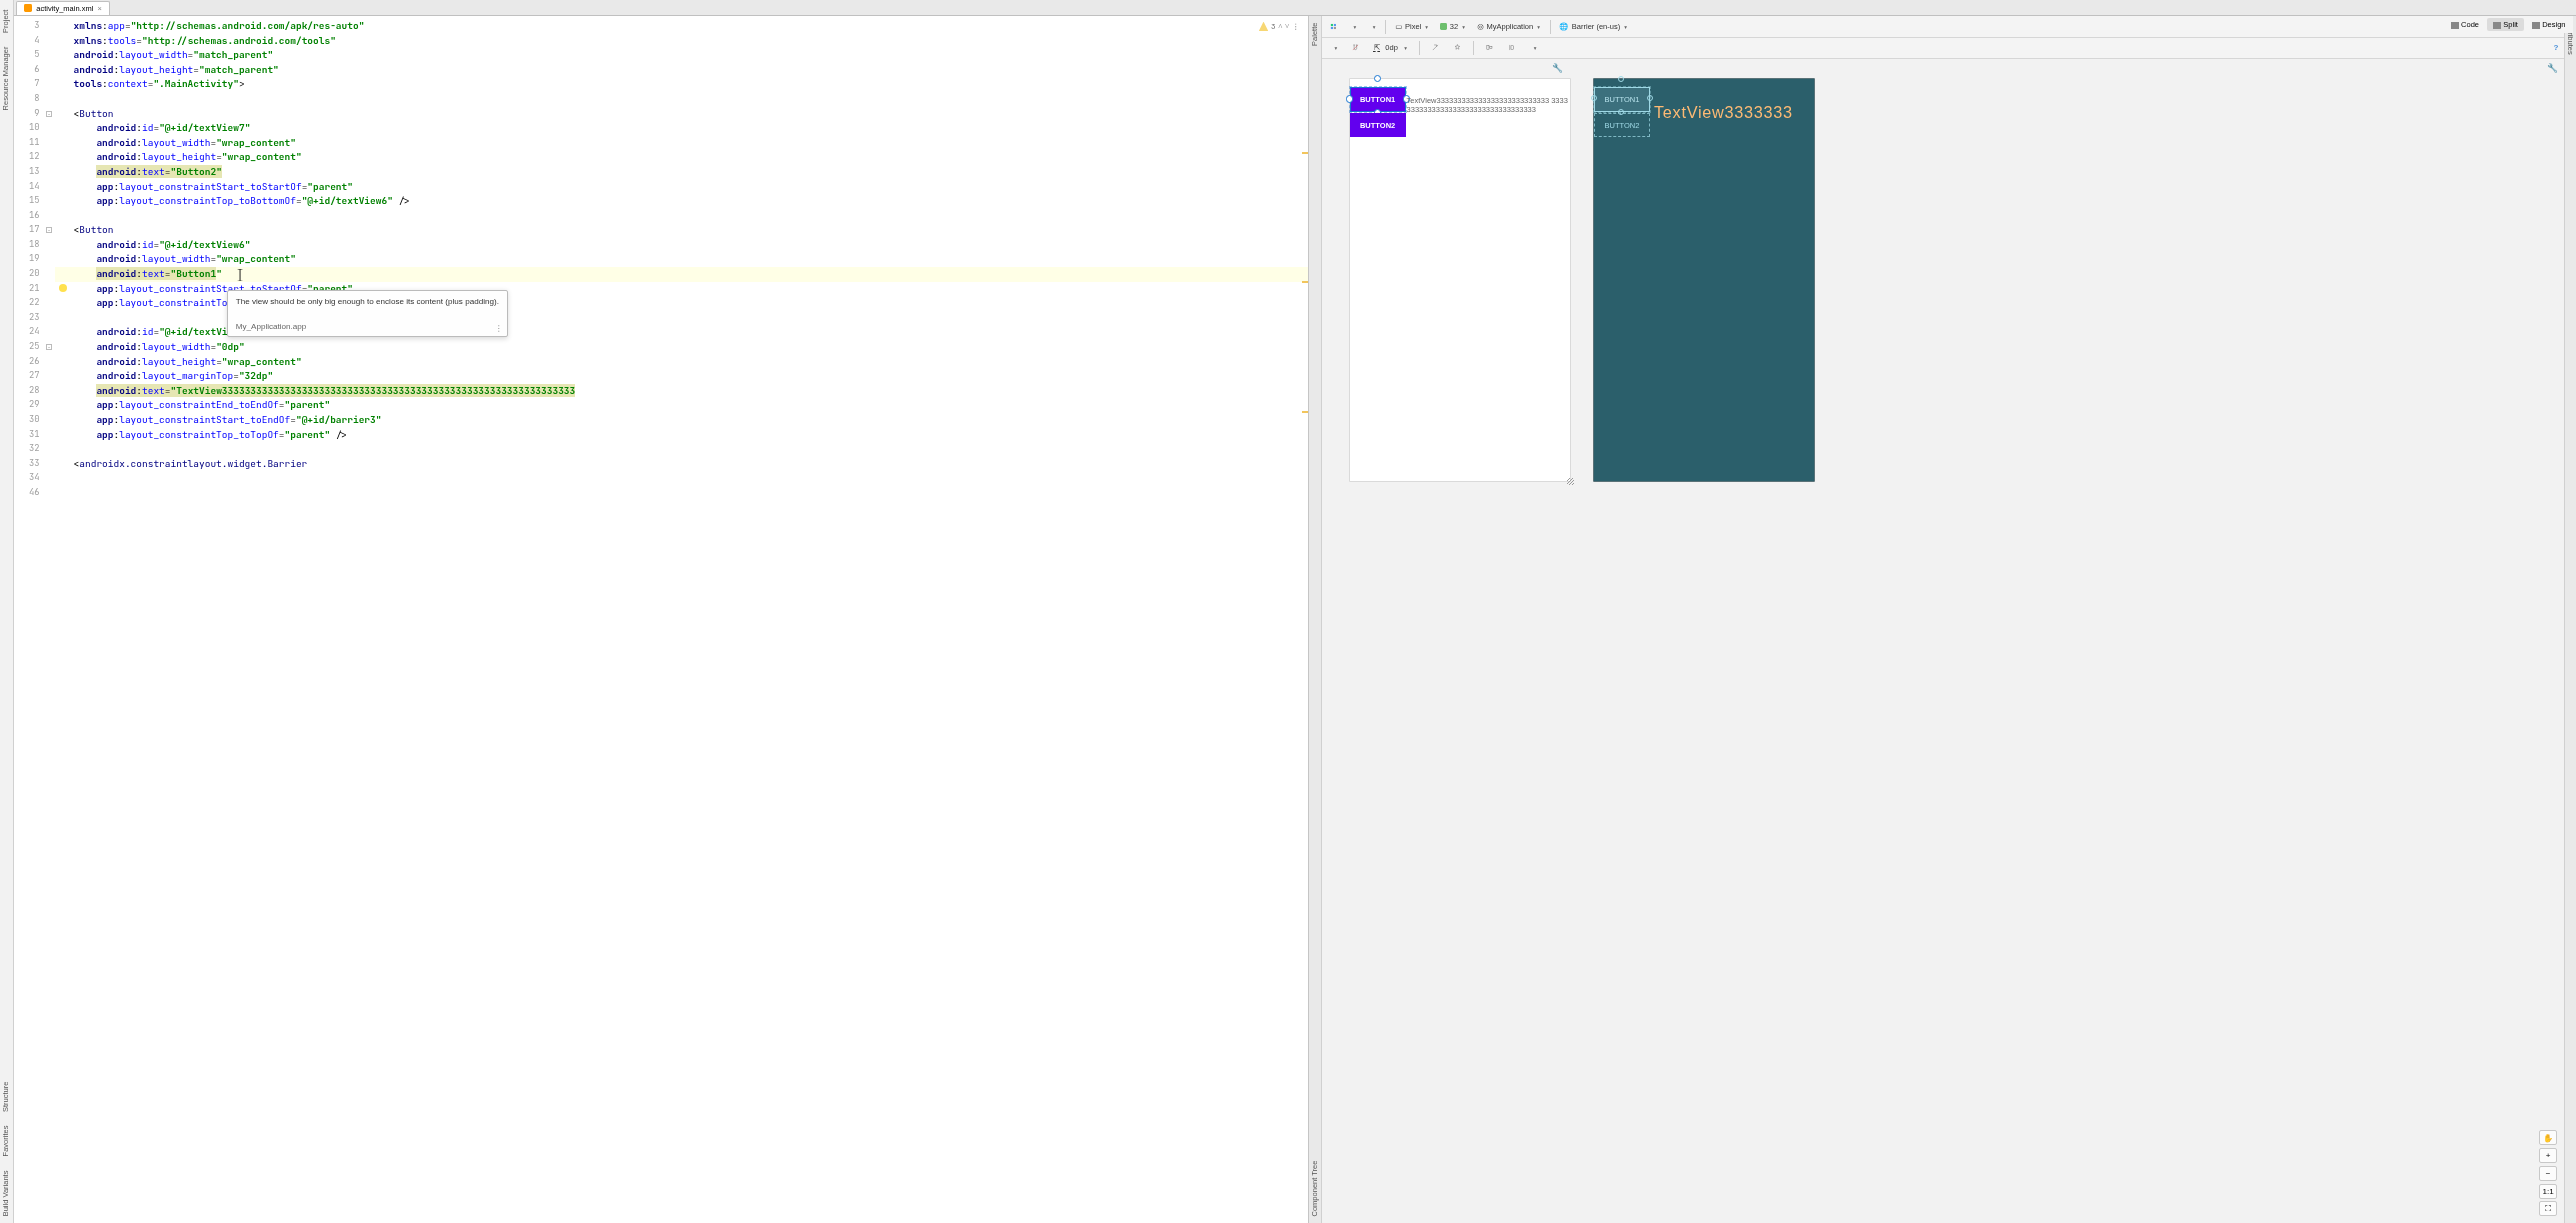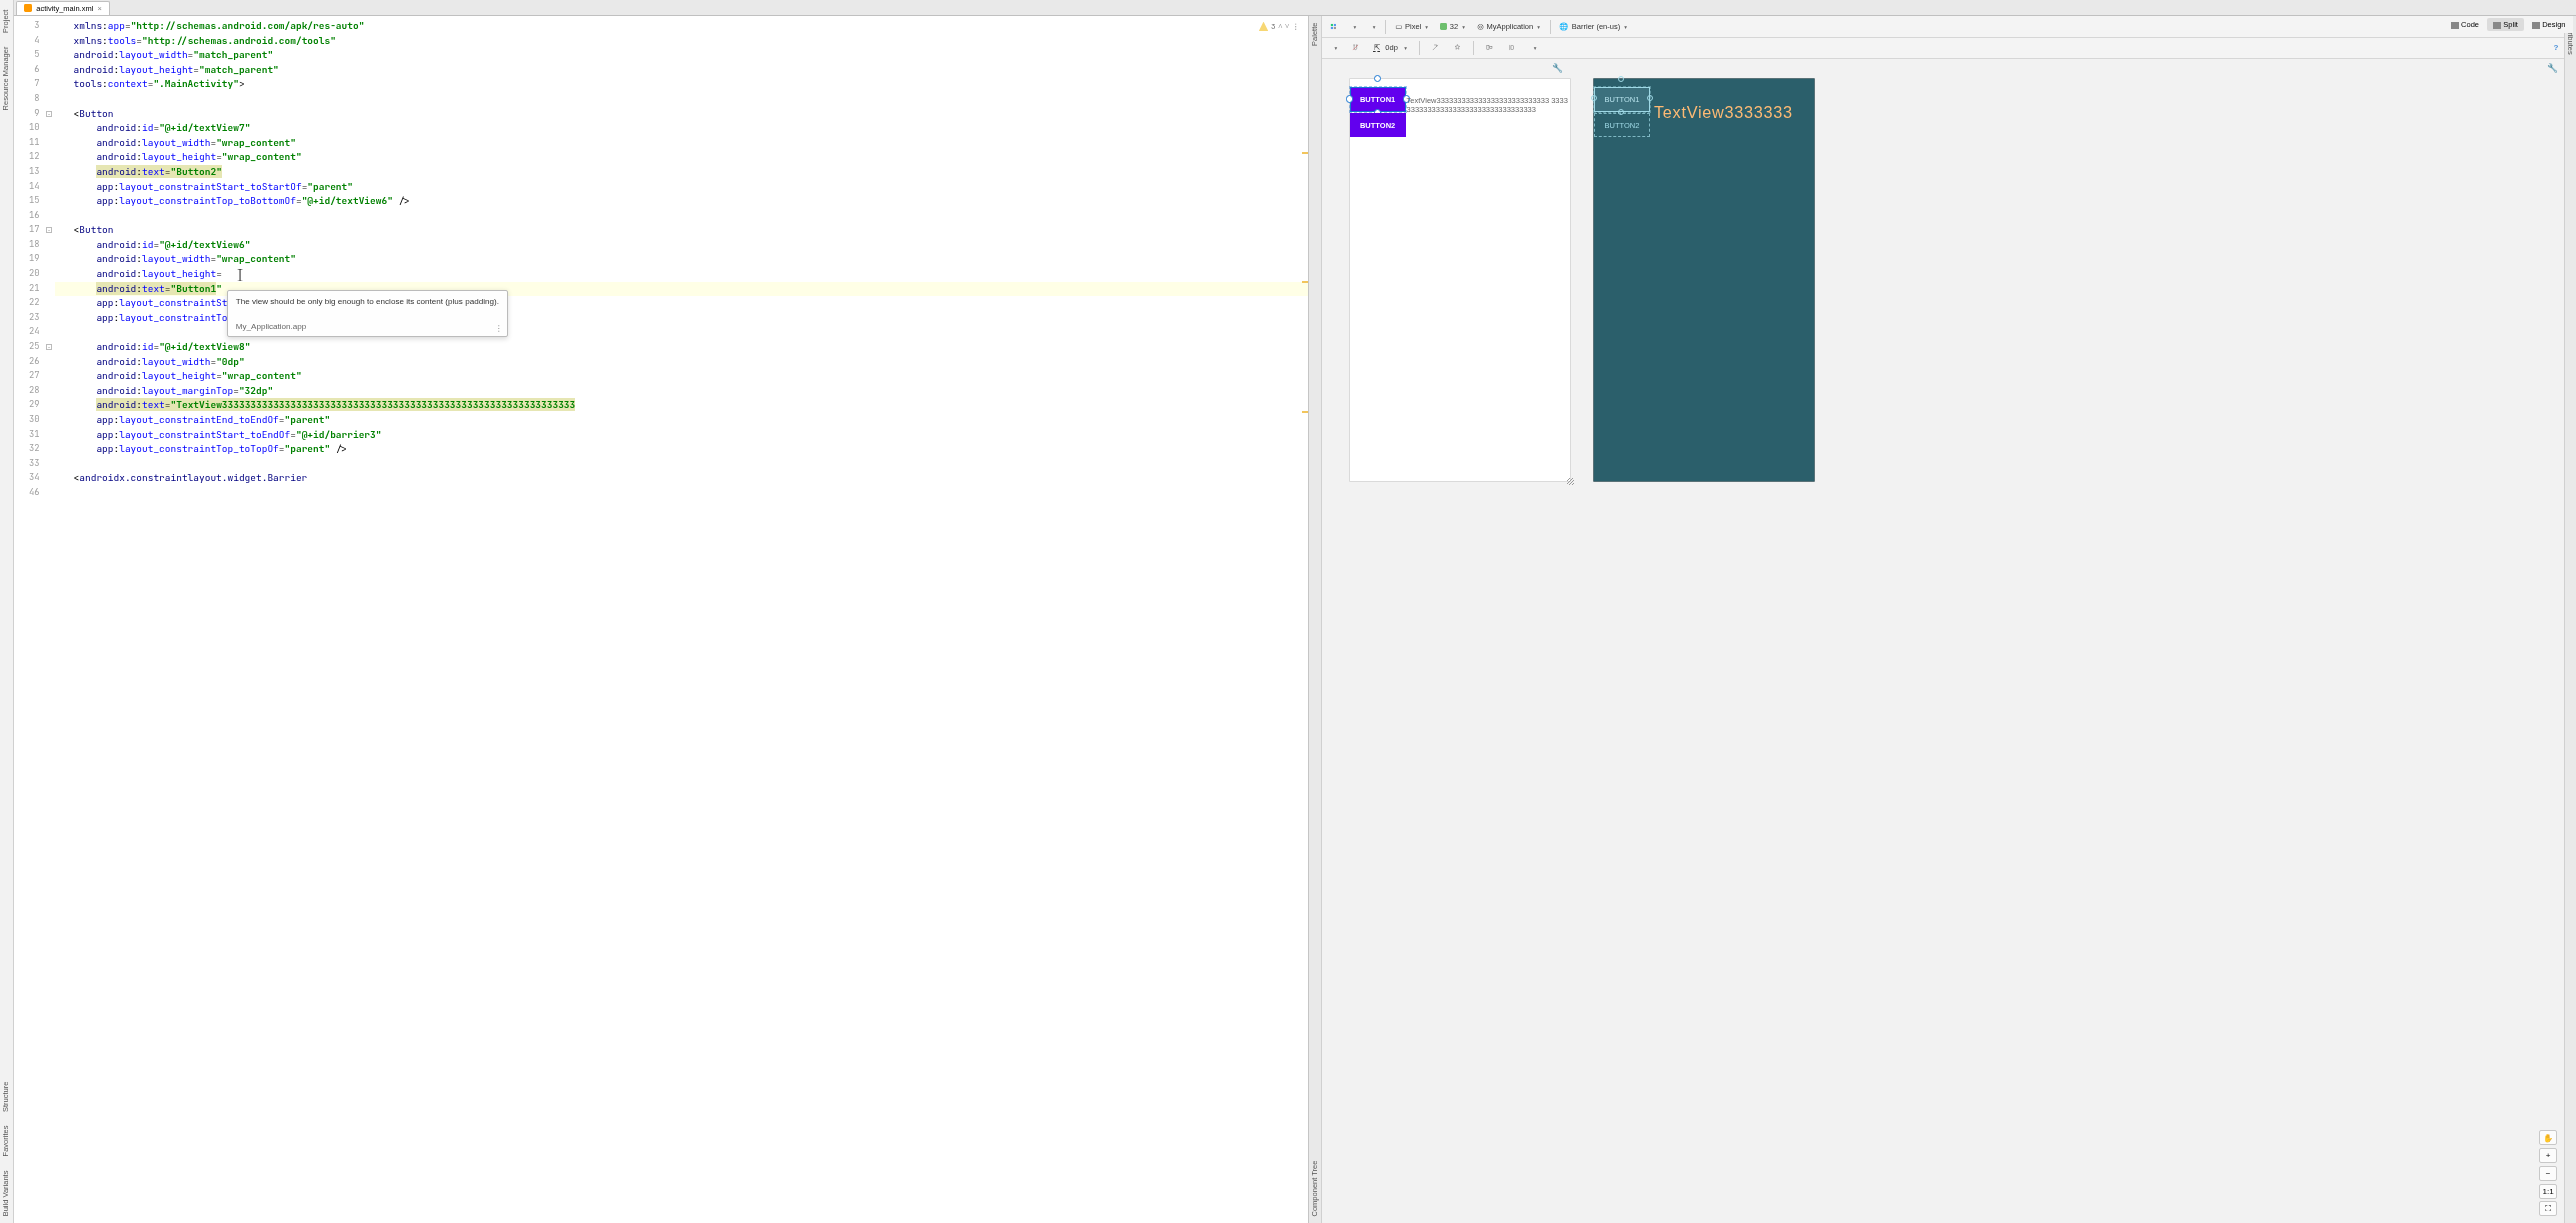--- a/index.html
+++ b/index.html
@@ -18,21 +18,21 @@
 .vb-icon { width:8.1px; height:6.8px; background: #888; display:inline-block; }
 .content-split { flex: 1; display: flex; position: relative; }
 .editor-pane { width: 50.5%; background: #fff; display: flex; position: relative; }
 .gutter { width: 41px; background: #fff; border-right: none; padding-top: 2.7px; }
 .gutter .ln { height: 14.6px; text-align: right; padding-right: 15px; color: #a0a0a0; font-family: "JetBrains Mono", Consolas, monospace; font-size: 8.8px; position: relative; }
 .gutter .ln .fold { position:absolute; right:2.7px; top:4.1px; width:6.1px; height:6.1px; border:0.7px solid #bbb; font-size:5.4px; line-height:4.8px; text-align:center; color:#999; }
 .gutter .ln .bulb { position:absolute; right:-12.2px; top:2px; width:8.1px; height:8.1px; background:#ffe14d; border-radius:50%; }
 .code { flex: 1; padding-top: 2.7px; font-family: "JetBrains Mono", Consolas, monospace; font-size: 9.5px; line-height: 14.6px; position: relative; overflow: hidden; }
 .code-line { white-space: pre; padding-left: 19px; height: 14.6px; }
 .hl-line { background: #ffffe6; }
-.ns { color: #000080; }
+.ns { color: #000080; font-weight: bold; }
 .attr { color: #0000ff; }
 .val { color: #008000; font-weight: bold; }
 .tag { color: #000080; }
 .eq { color: #000; }
 .hl-text { background: #e6e6b3; }
 .warn-stripe { position: absolute; right: 0; width: 5.4px; top: 0; bottom: 0; }
 .warn-mark { position: absolute; right: 0; width: 5.4px; height: 2px; background: #f2c55c; }
 .inspection { position: absolute; top: 2.7px; right: 8.1px; display: flex; align-items: center; gap: 2.7px; font-size: 7.5px; color: #666; }
 .insp-icon { width:9.5px; height:9.5px; background:#f7d774; clip-path: polygon(50% 0,100% 100%,0 100%); }
 .tooltip { position: absolute; left: 213px; top: 274px; background: #fefefe; border: 0.7px solid #bbb; box-shadow: 0 1.4px 5.4px rgba(0,0,0,0.15); padding: 5.4px 8.1px; font-size: 8.1px; color: #333; z-index: 20; border-radius: 2px; }
@@ -167,21 +167,20 @@
           <div class="code-line">    <span class="ns">android</span><span>:</span><span class="attr">id</span><span class="eq">=</span><span class="val">"@+id/textView7"</span></div>
           <div class="code-line">    <span class="ns">android</span><span>:</span><span class="attr">layout_width</span><span class="eq">=</span><span class="val">"wrap_content"</span></div>
           <div class="code-line">    <span class="ns">android</span><span>:</span><span class="attr">layout_height</span><span class="eq">=</span><span class="val">"wrap_content"</span></div>
           <div class="code-line">    <span class="hl-text"><span class="ns">android</span><span>:</span><span class="attr">text</span><span class="eq">=</span><span class="val">"Button2"</span></span></div>
           <div class="code-line">    <span class="ns">app</span><span>:</span><span class="attr">layout_constraintStart_toStartOf</span><span class="eq">=</span><span class="val">"parent"</span></div>
           <div class="code-line">    <span class="ns">app</span><span>:</span><span class="attr">layout_constraintTop_toBottomOf</span><span class="eq">=</span><span class="val">"@+id/textView6"</span><span> /&gt;</span></div>
           <div class="code-line"></div>
           <div class="code-line">&lt;<span class="tag">Button</span></div>
           <div class="code-line">    <span class="ns">android</span><span>:</span><span class="attr">id</span><span class="eq">=</span><span class="val">"@+id/textView6"</span></div>
           <div class="code-line">    <span class="ns">android</span><span>:</span><span class="attr">layout_width</span><span class="eq">=</span><span class="val">"wrap_content"</span></div>
-          <div class="code-line">    <span class="ns">android</span><span>:</span><span class="attr">layout_height</span><span class="eq">=</span></div>
           <div class="code-line hl-line">    <span class="hl-text"><span class="ns">android</span><span>:</span><span class="attr">text</span><span class="eq">=</span><span class="val">"Button1</span></span><span class="val">"</span></div>
           <div class="code-line">    <span class="ns">app</span><span>:</span><span class="attr">layout_constraintStart_toStartOf</span><span class="eq">=</span><span class="val">"parent"</span></div>
           <div class="code-line">    <span class="ns">app</span><span>:</span><span class="attr">layout_constraintTop_toTopOf</span><span class="eq">=</span><span class="val">"parent"</span><span> /&gt;</span></div>
           <div class="code-line"></div>
           <div class="code-line">    <span class="ns">android</span><span>:</span><span class="attr">id</span><span class="eq">=</span><span class="val">"@+id/textView8"</span></div>
           <div class="code-line">    <span class="ns">android</span><span>:</span><span class="attr">layout_width</span><span class="eq">=</span><span class="val">"0dp"</span></div>
           <div class="code-line">    <span class="ns">android</span><span>:</span><span class="attr">layout_height</span><span class="eq">=</span><span class="val">"wrap_content"</span></div>
           <div class="code-line">    <span class="ns">android</span><span>:</span><span class="attr">layout_marginTop</span><span class="eq">=</span><span class="val">"32dp"</span></div>
           <div class="code-line">    <span class="hl-text"><span class="ns">android</span><span>:</span><span class="attr">text</span><span class="eq">=</span><span class="val">"TextView33333333333333333333333333333333333333333333333333333333333333</span></span></div>
           <div class="code-line">    <span class="ns">app</span><span>:</span><span class="attr">layout_constraintEnd_toEndOf</span><span class="eq">=</span><span class="val">"parent"</span></div>

